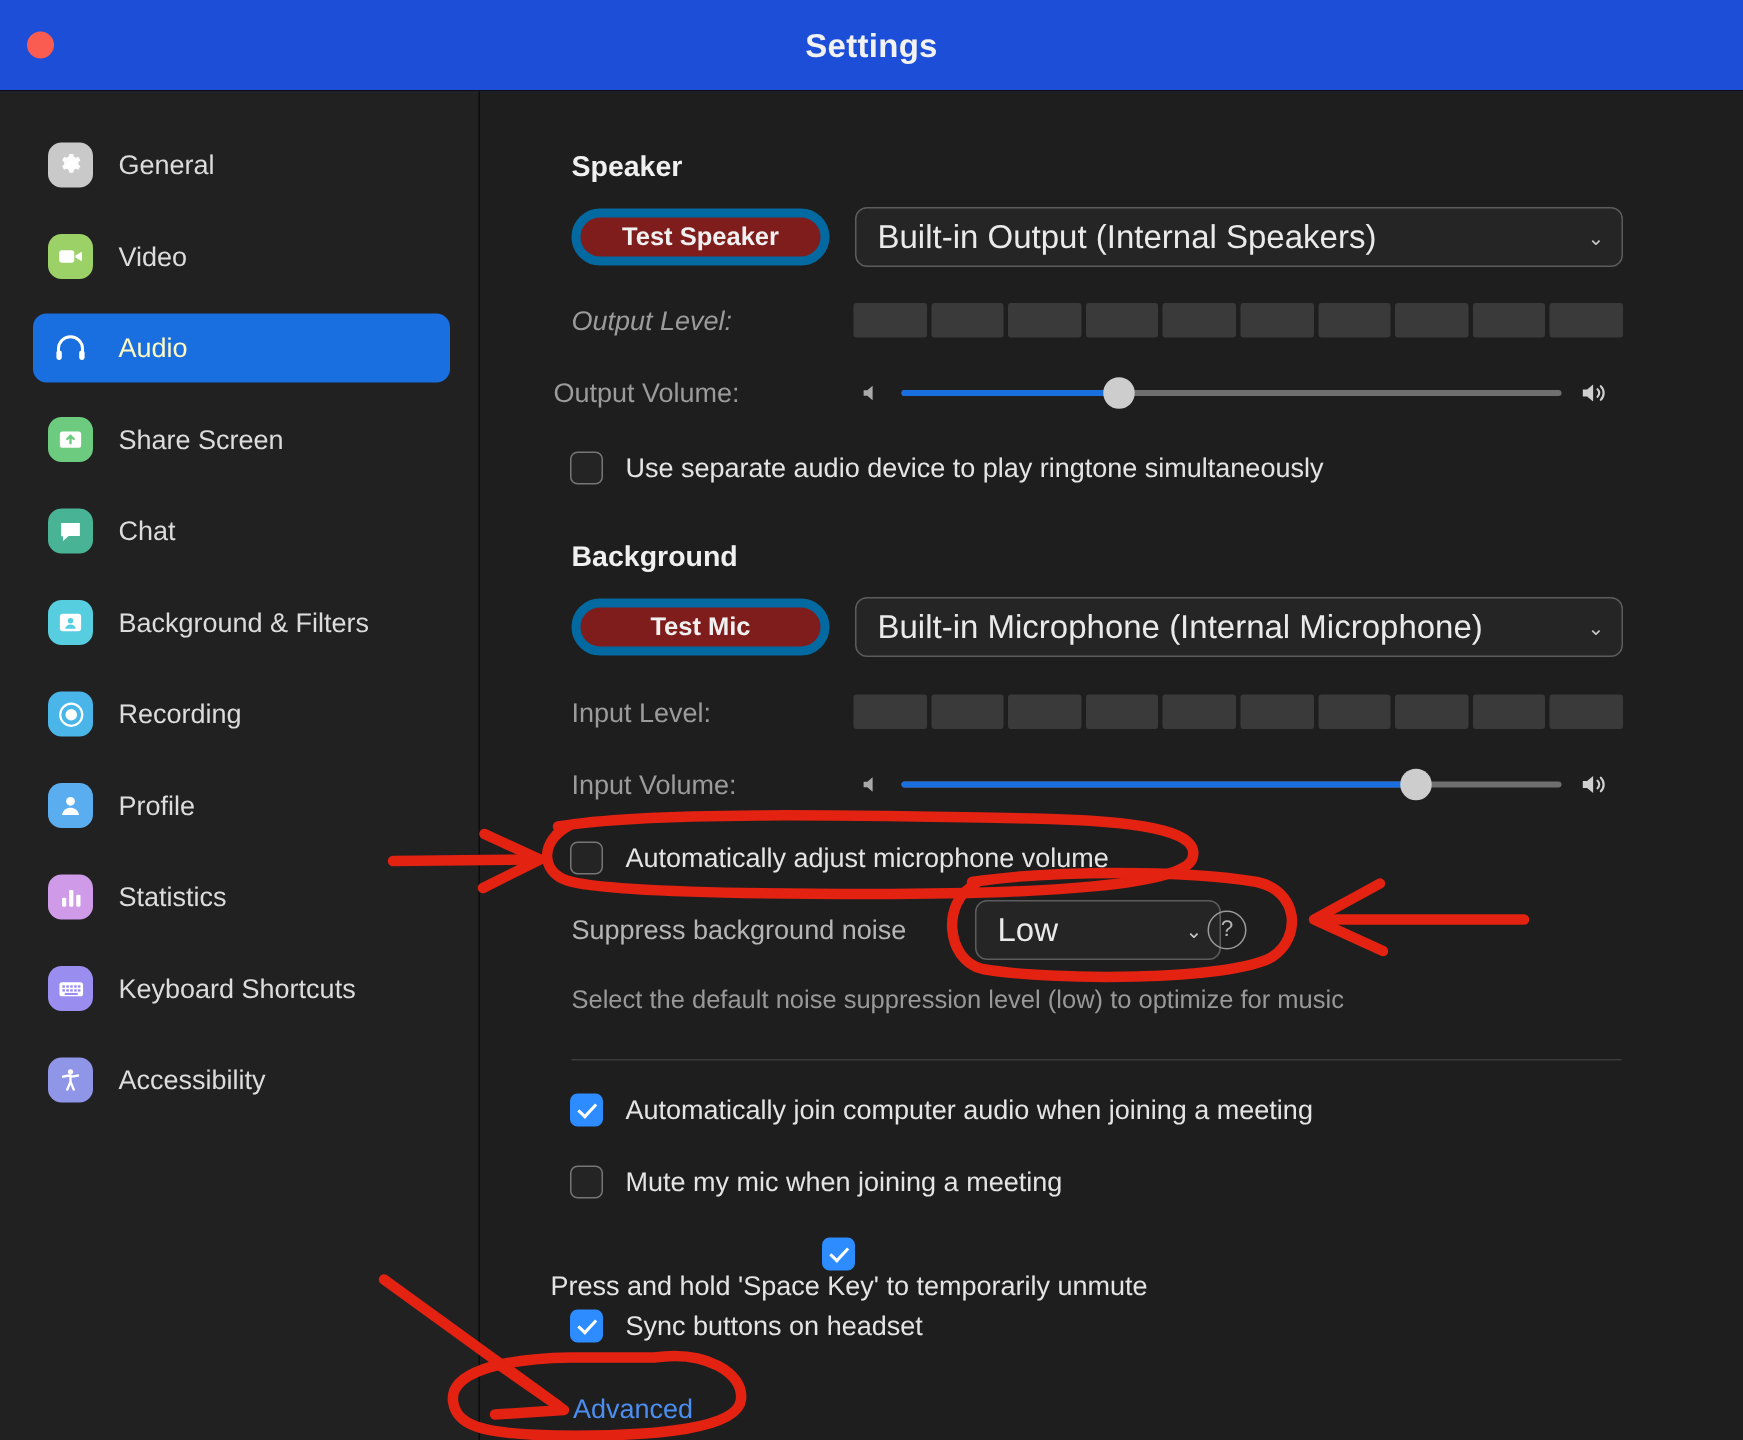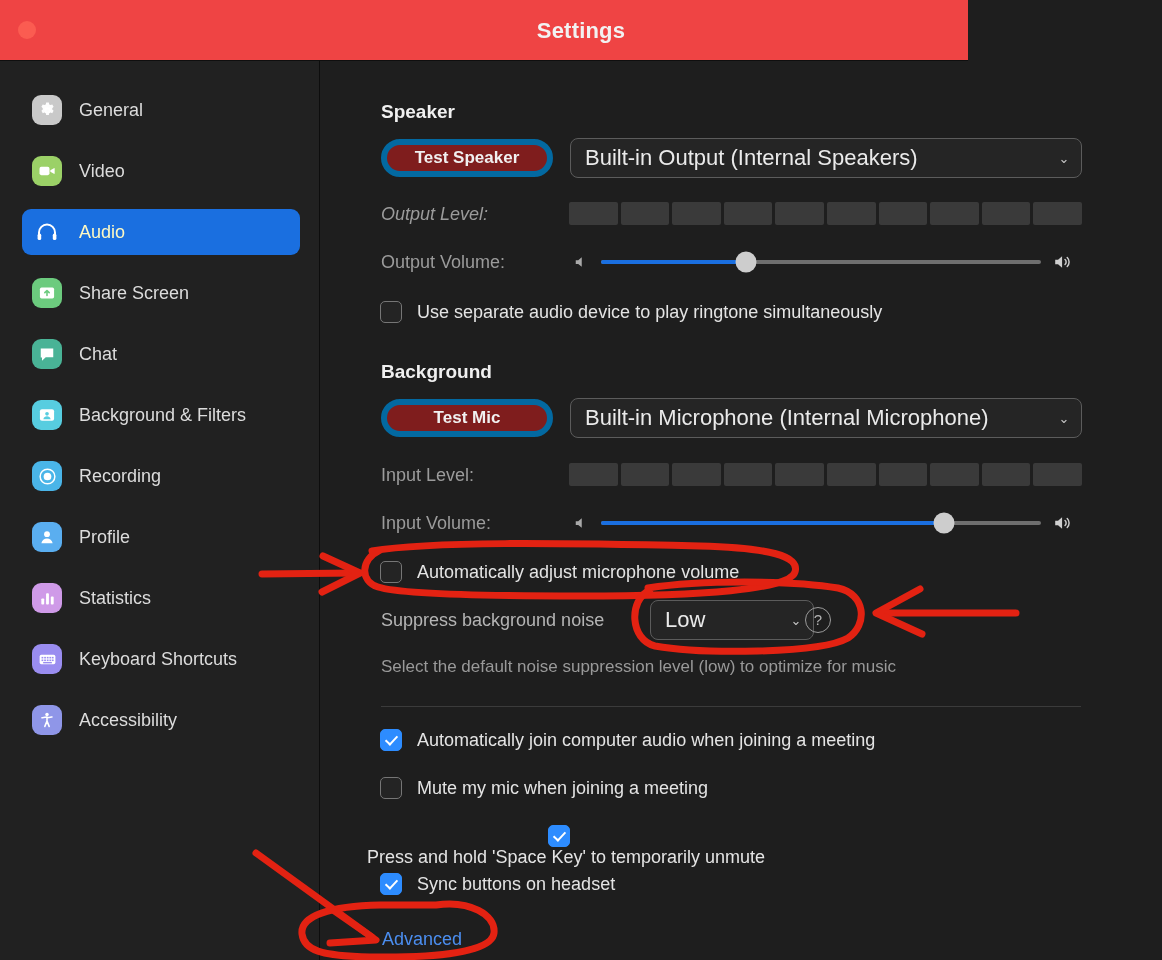--- a/index.html
+++ b/index.html
@@ -21,23 +21,23 @@
     width: 1162px;
     height: 960px;
     background: #1e1e1e;
     overflow: hidden;
   }
 
   
   .titlebar {
     position: absolute;
     left: 0; top: 0;
-    width: 968px;
+    width: 1162px;
     height: 61px;
-    background: #ef4444;
+    background: #1d4ed8;
     border-bottom: 1px solid #0f0f0f;
     box-sizing: border-box;
   }
   .traffic-close {
     position: absolute;
     left: 18px; top: 21px;
     width: 18px; height: 18px;
     border-radius: 50%;
     background: #fb5c51;
   }
@@ -428,21 +428,21 @@
       <span class="seg"></span>
       <span class="seg"></span>
       <span class="seg"></span>
       <span class="seg"></span>
       <span class="seg"></span>
       <span class="seg"></span>
       <span class="seg"></span>
       <span class="seg"></span>
     </div>
 
-    <div class="row-label" style="left:60px; top:191px;">Output Volume:</div>
+    <div class="row-label" style="left:48px; top:191px;">Output Volume:</div>
     <div class="slider-row" style="left:251px; top:190px; width:512px;">
       <svg class="spk-small" width="18" height="18" viewBox="0 0 24 24">
           <path d="M5 9.5h3.3L13 5.6v12.8L8.3 14.5H5z" fill="#a9a9a9"></path>
         </svg>
       <div class="track" style="width:440px; margin:0 11px;">
         <div class="fill" style="width:33%;"></div>
         <div class="knob" style="left:33%;"></div>
       </div>
       <svg class="spk-big" width="22" height="22" viewBox="0 0 24 24">
           <path d="M3.5 9.5h3.1L11 5.8v12.4L6.6 14.5H3.5z" fill="#cfcfcf"></path>

